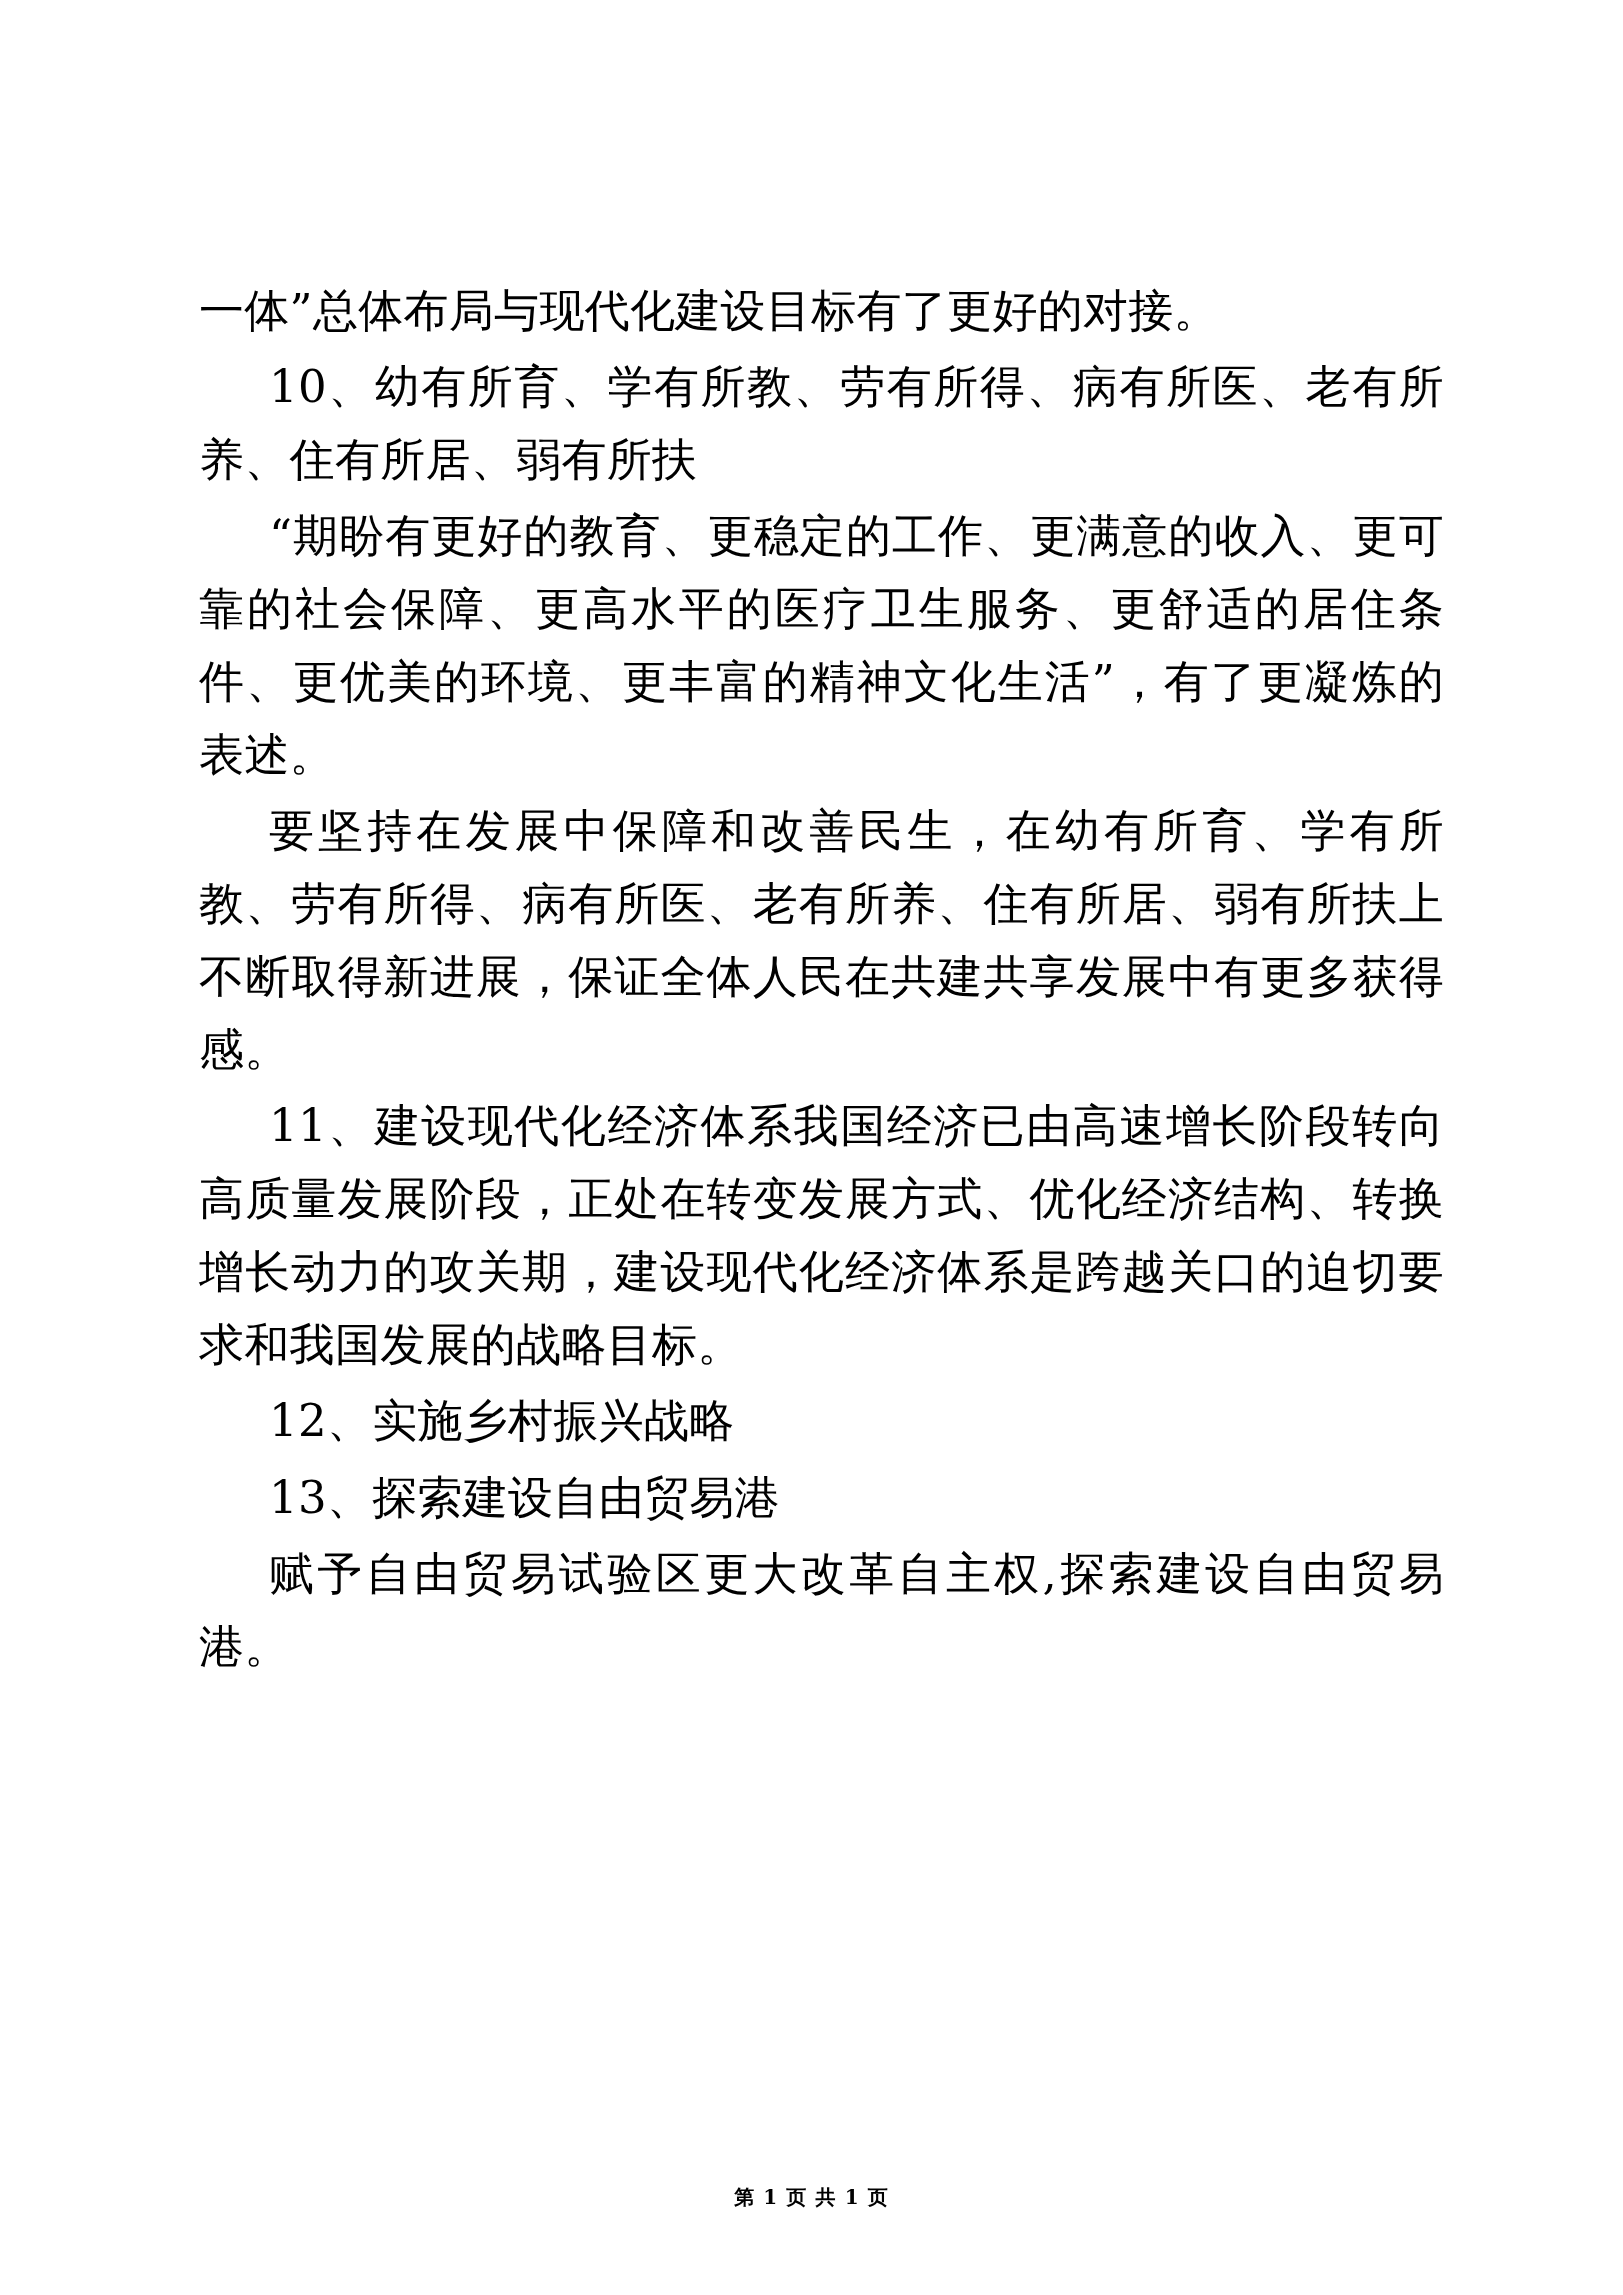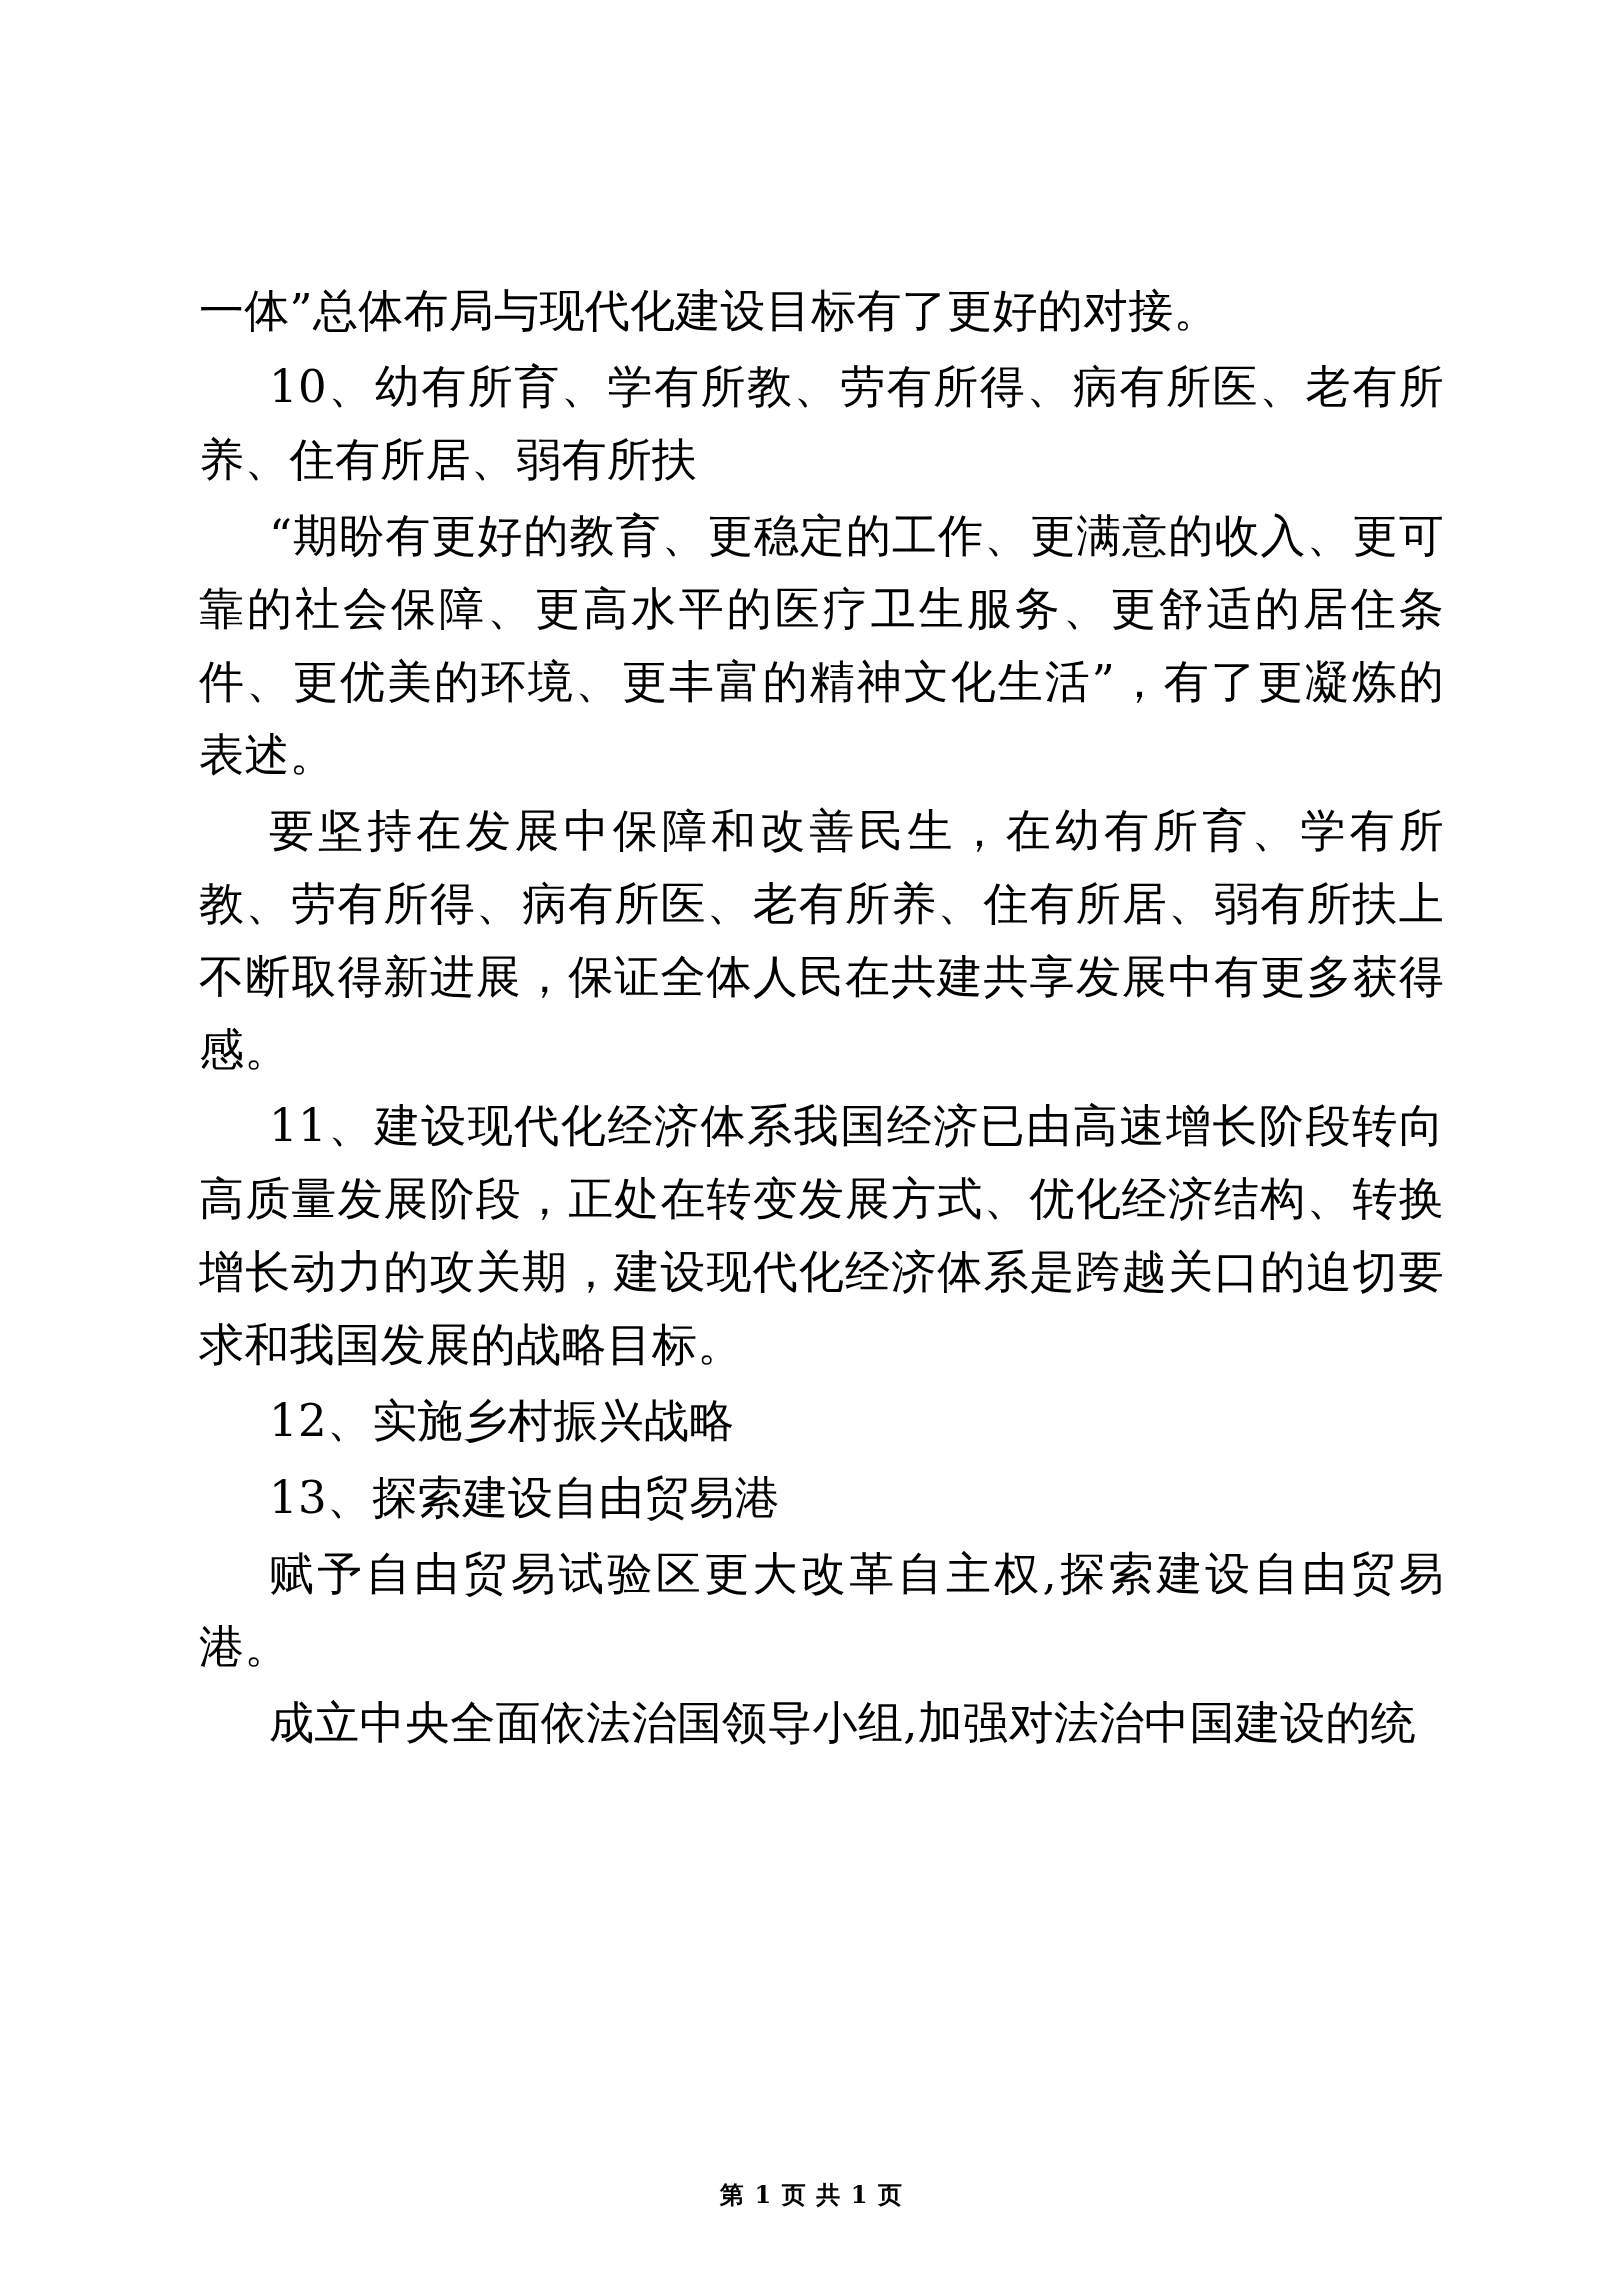--- a/index.html
+++ b/index.html
@@ -39,37 +39,36 @@
   }
   p.indent {
     text-indent: 70px;
   }
   .footer {
     position: absolute;
     left: 0;
     right: 0;
     bottom: 84px;
     text-align: center;
-    font-size: 24px;
+    font-size: 20px;
     font-weight: bold;
     letter-spacing: 1.1px;
     font-family: "DejaVu Serif", "Liberation Serif", serif;
     color: #000000;
   }
 </style>
 </head>
 <body>
 
 <div class="page">
   <div class="doc-body">
     <p>一体”总体布局与现代化建设目标有了更好的对接。</p>
     <p class="indent">10、幼有所育、学有所教、劳有所得、病有所医、老有所养、住有所居、弱有所扶</p>
     <p class="indent">“期盼有更好的教育、更稳定的工作、更满意的收入、更可靠的社会保障、更高水平的医疗卫生服务、更舒适的居住条件、更优美的环境、更丰富的精神文化生活”，有了更凝炼的表述。</p>
     <p class="indent">要坚持在发展中保障和改善民生，在幼有所育、学有所教、劳有所得、病有所医、老有所养、住有所居、弱有所扶上不断取得新进展，保证全体人民在共建共享发展中有更多获得感。</p>
     <p class="indent">11、建设现代化经济体系我国经济已由高速增长阶段转向高质量发展阶段，正处在转变发展方式、优化经济结构、转换增长动力的攻关期，建设现代化经济体系是跨越关口的迫切要求和我国发展的战略目标。</p>
     <p class="indent">12、实施乡村振兴战略</p>
     <p class="indent">13、探索建设自由贸易港</p>
     <p class="indent">赋予自由贸易试验区更大改革自主权,探索建设自由贸易港。</p>
-    <p class="indent">成立中央全面依法治国领导小组,加强对法治中国建设的统</p>
   </div>
   <div class="footer">第 1 页 共 1 页</div>
 </div>
 
 
 </body></html>

